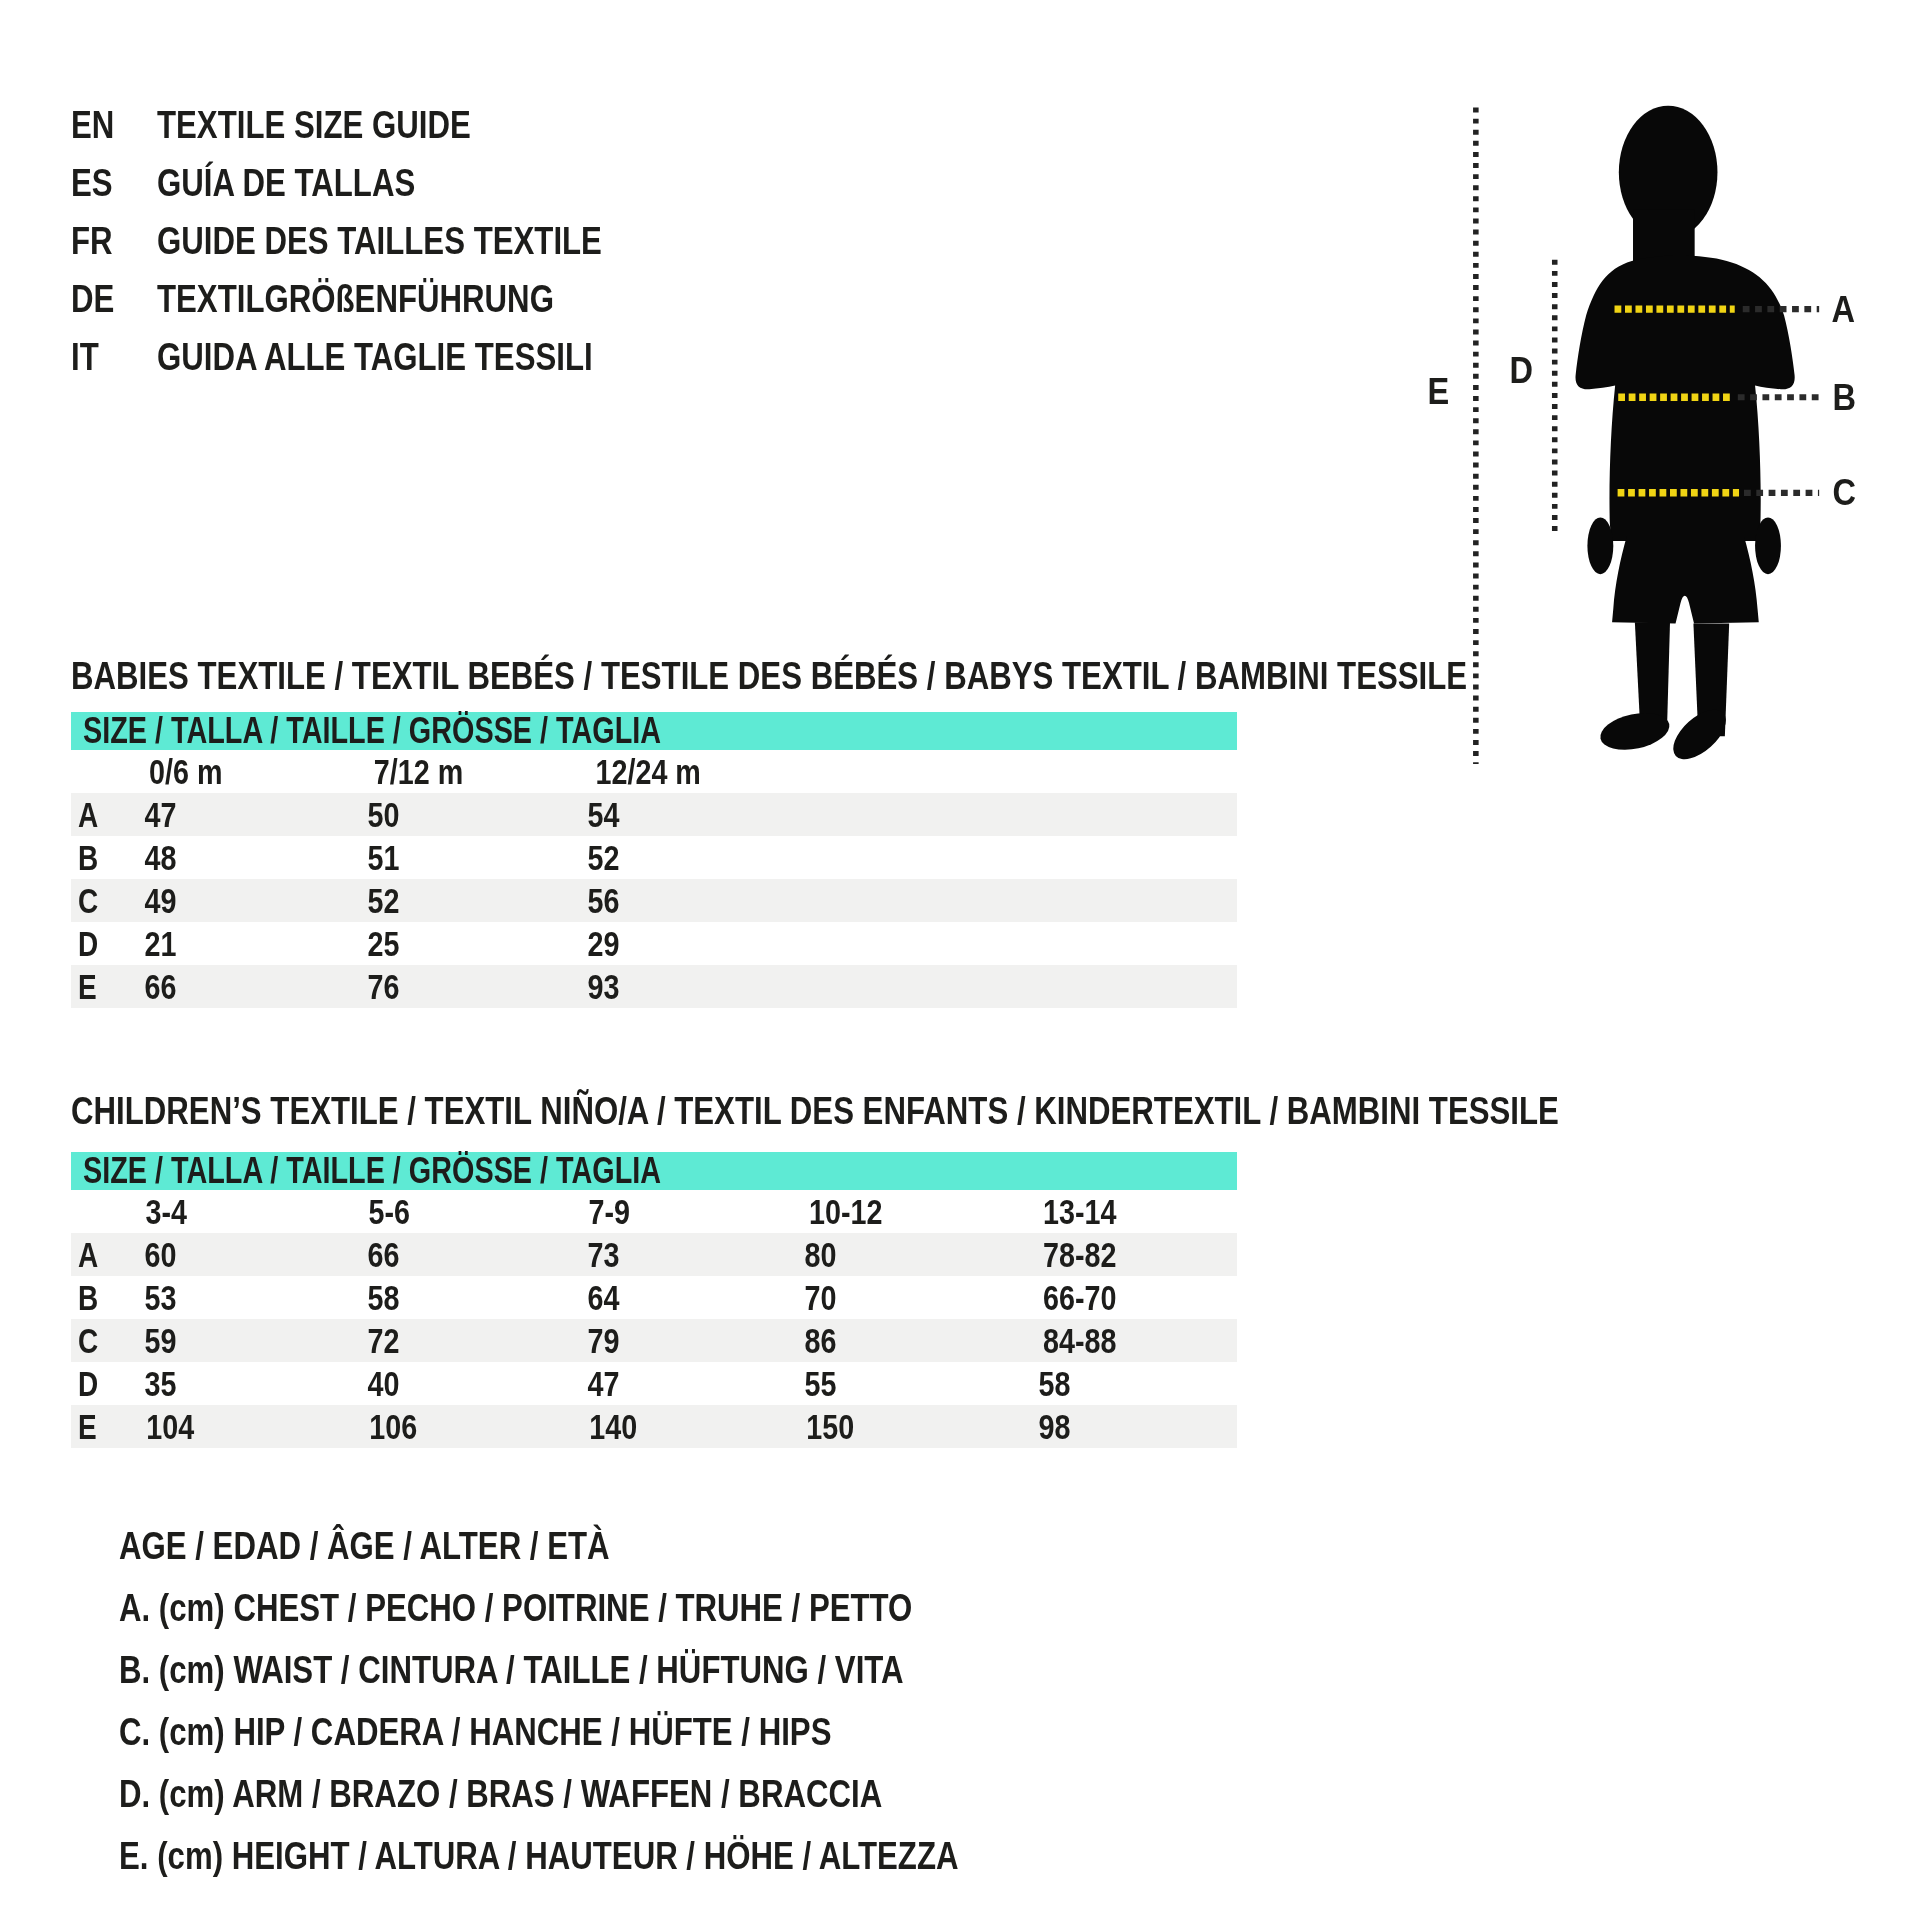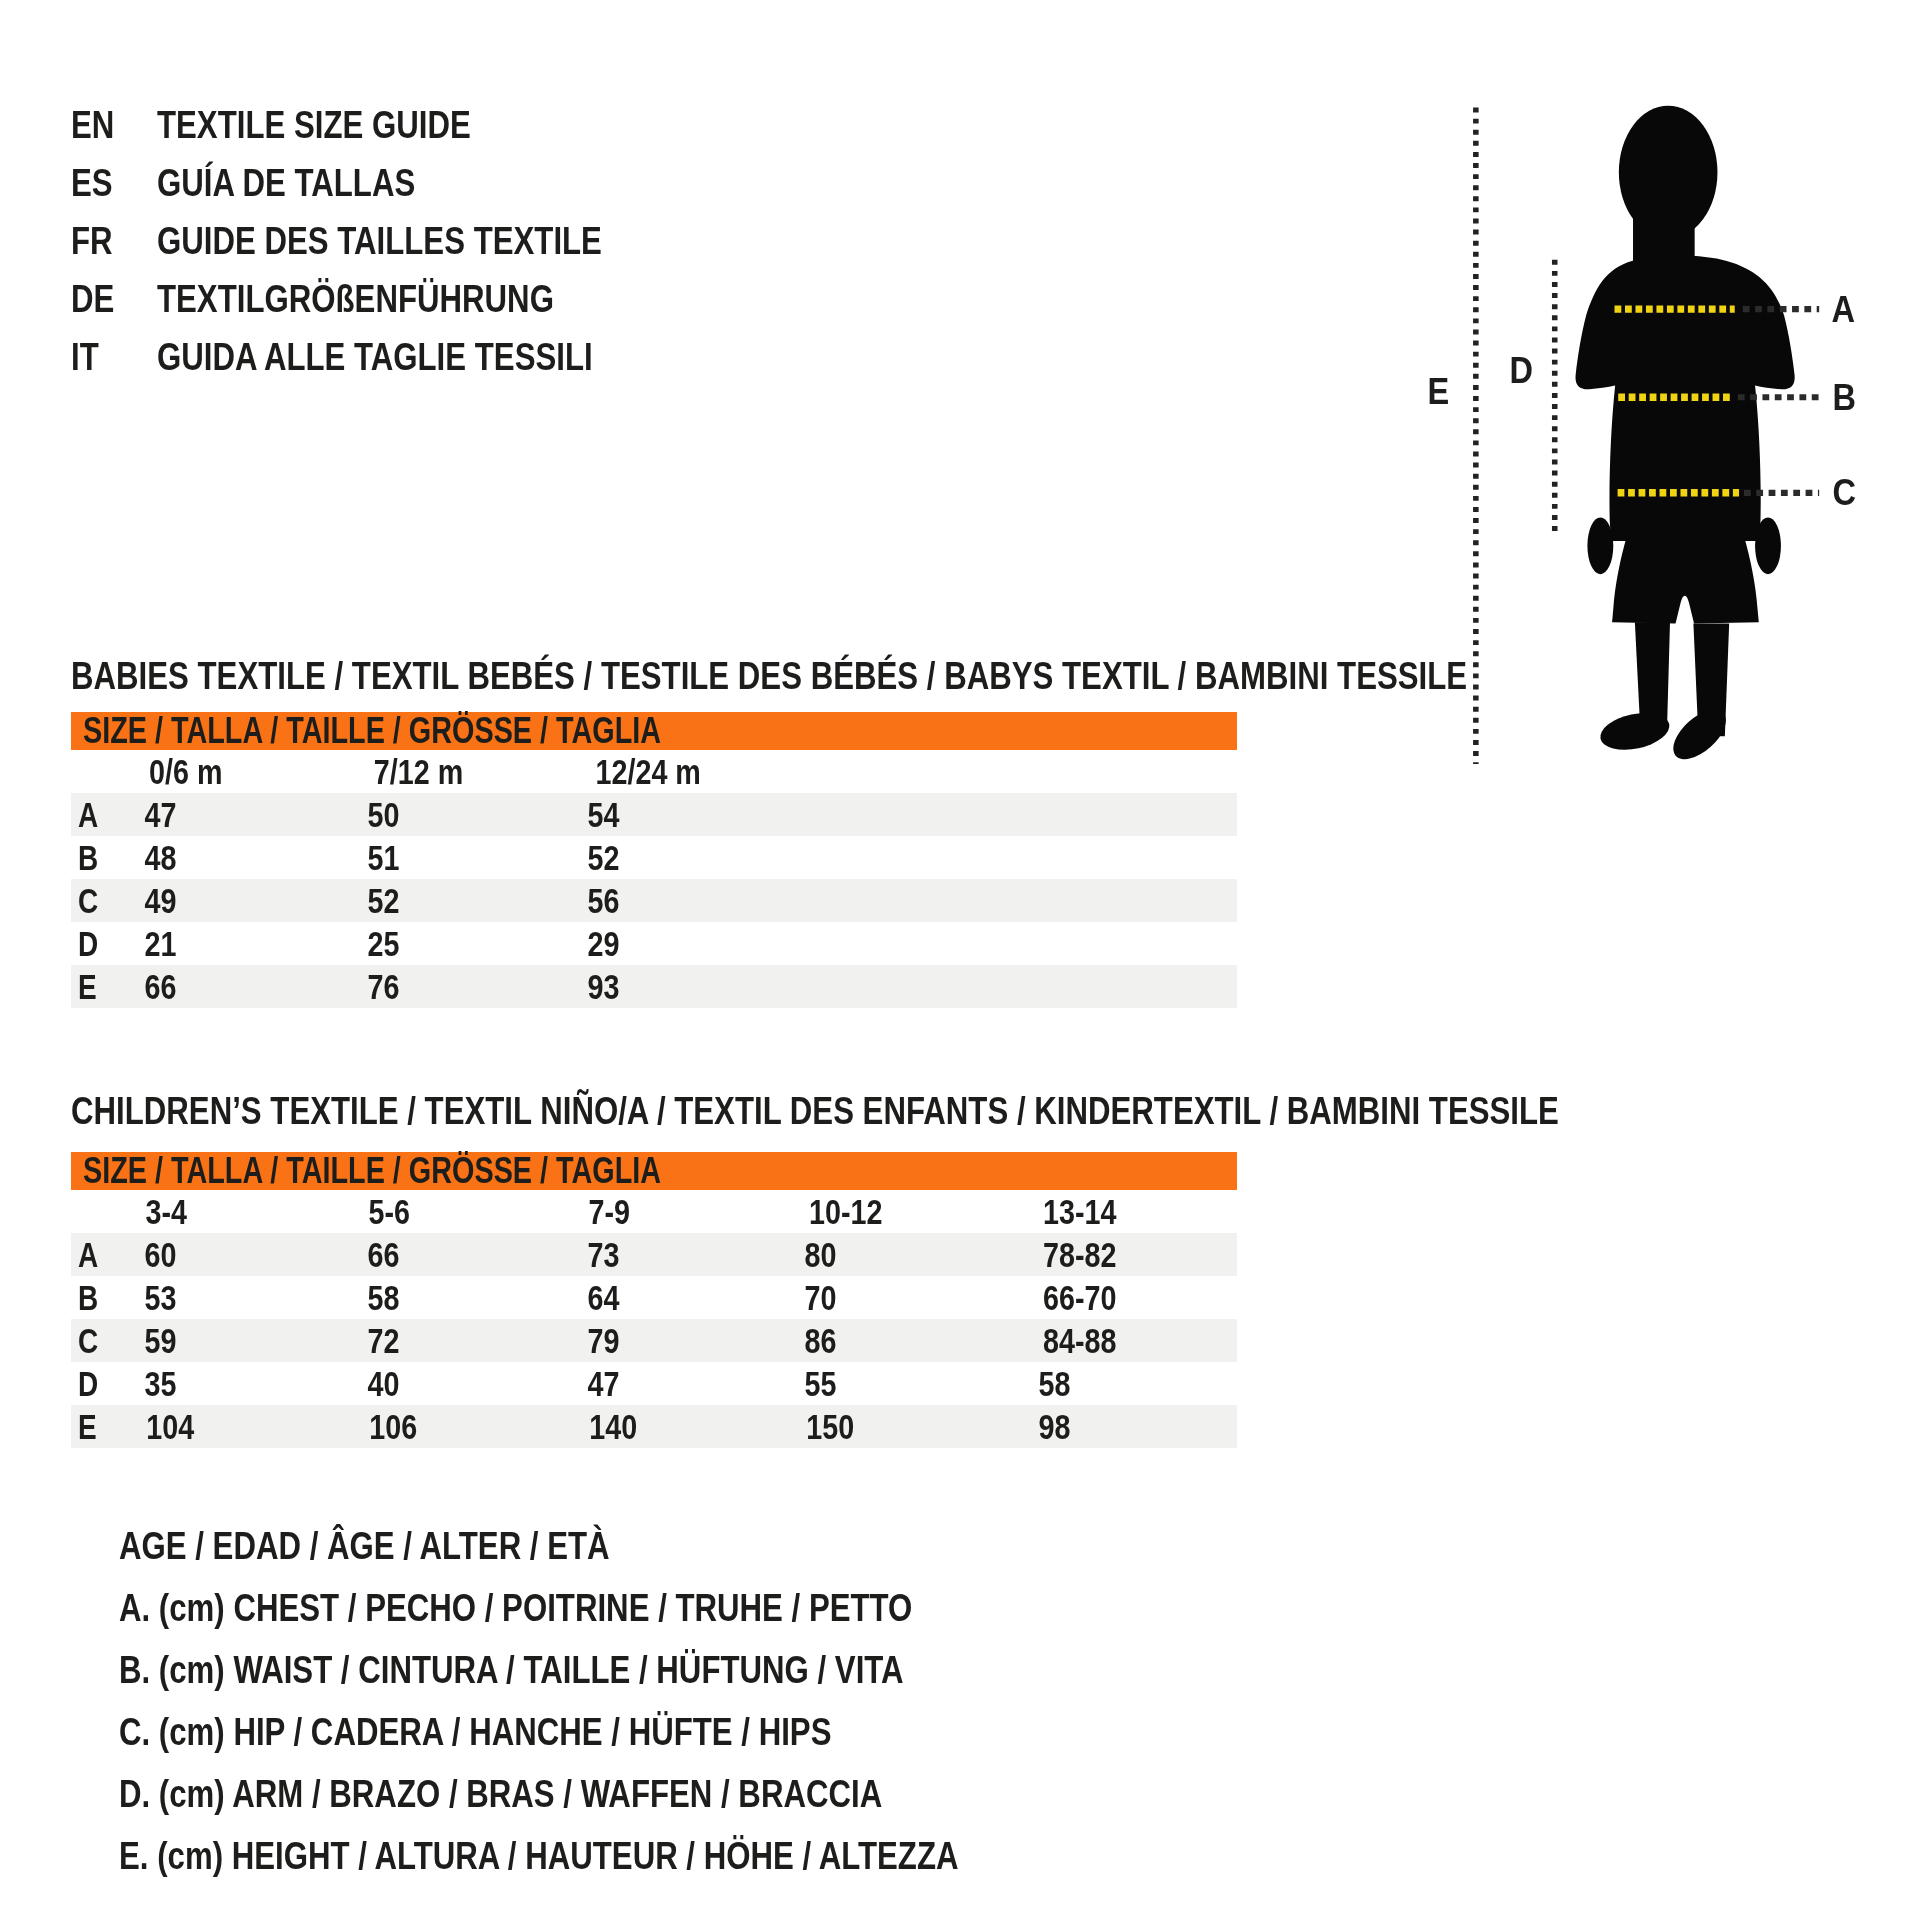--- a/index.html
+++ b/index.html
@@ -15,21 +15,21 @@
   
   .cnd{display:inline-block;transform:scaleX(0.80);transform-origin:0 50%;white-space:nowrap;}
   .cndc{display:inline-block;transform:scaleX(0.82);transform-origin:50% 50%;white-space:nowrap;}
   
   .lang-row{display:flex;height:58px;line-height:58px;font-size:39px;font-weight:bold;}
   .lang-code{width:86px;flex:0 0 86px;}
   
   .sec-heading{font-size:39px;font-weight:bold;line-height:43px;white-space:nowrap;}
   
   .size-table{position:absolute;width:1166px;}
-  .size-bar{height:38px;line-height:38px;background:#f97316;padding-left:12.3px;font-size:36px;font-weight:bold;}
+  .size-bar{height:38px;line-height:38px;background:#5eead4;padding-left:12.3px;font-size:36px;font-weight:bold;}
   .col-head{position:relative;height:43px;line-height:43px;font-size:35px;font-weight:bold;}
   .trow{position:relative;height:43px;line-height:43px;font-size:35px;font-weight:bold;}
   .trow.alt{background:#f1f1f0;}
   .rletter{position:absolute;left:7.4px;top:0;}
   .cell{position:absolute;top:0;width:197px;}
   .cell.c0{left:70px;}
   .cell.c1{left:293px;}
   .cell.c2{left:513px;}
   .cell.c3{left:730px;}
   .cell.c4{left:964px;}

